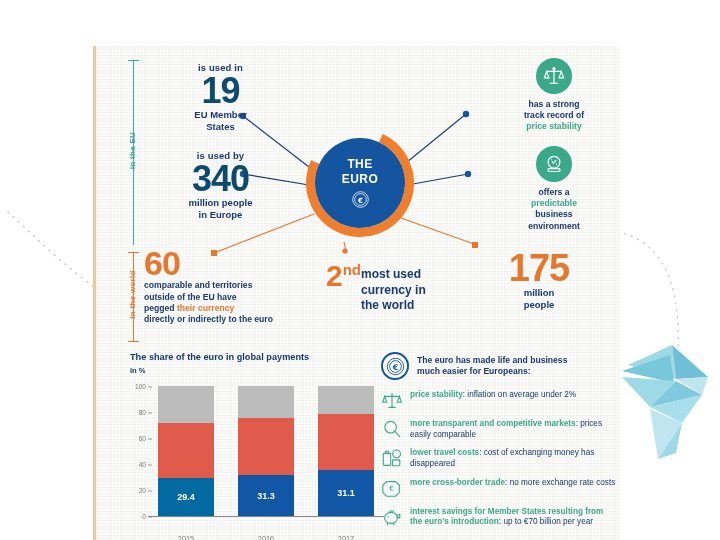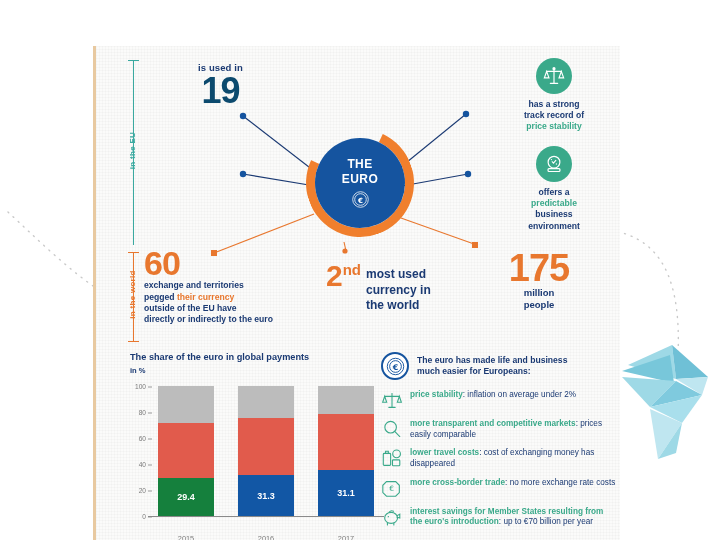--- a/index.html
+++ b/index.html
@@ -55,21 +55,21 @@
   .stat .big.orange{ color:#e8772e; }
   .stat .post{ font-size:9.5px; font-weight:700; color:#1b3a73; line-height:1.25; }
 
   .stat-19 { left:62px;  top:16px;  width:125px; }
   .stat-340{ left:62px;  top:104px; width:125px; }
   .stat-60 { left:48px;  top:200px; width:180px; text-align:left; }
   .stat-60 .big{ text-align:left; font-size:34px; }
   .stat-60 .post{ font-size:8.6px; line-height:1.32; }
   .stat-60 .post .hl{ color:#e8772e; font-weight:700; }
 
-  .stat-2nd{ left:230px; top:215px; width:150px; display:flex; align-items:flex-start; gap:5px; text-align:left; }
+  .stat-2nd{ left:230px; top:215px; width:150px; display:flex; align-items:flex-start; text-align:left; }
   .stat-2nd .rank{ font-size:30px; font-weight:800; color:#e8772e; line-height:1; }
   .stat-2nd .rank sup{ font-size:15px; font-weight:800; }
   .stat-2nd .post{ font-size:12px; line-height:1.3; padding-top:6px; }
 
   .stat-175{ left:378px; top:203px; width:130px; }
   .stat-175 .big{ font-size:38px; }
 
   
   .hub{ position:absolute; left:219px; top:92px; width:90px; height:90px; }
   .hub .arc{
@@ -191,31 +191,43 @@
         <rect x="115" y="204" width="6" height="6" fill="#e8772e"></rect>
         <line x1="248" y1="196" x2="250" y2="205" stroke="#e8772e" stroke-width="1.1"></line>
         <circle cx="249" cy="205" r="2.6" fill="#e8772e"></circle>
         <line x1="305" y1="172" x2="378" y2="198" stroke="#e8772e" stroke-width="1.1"></line>
         <rect x="376" y="196" width="6" height="6" fill="#e8772e"></rect>
       </svg>
 
       <div class="stat stat-19">
         <div class="pre">is used in</div>
         <div class="big green">19</div>
-      </div>
-
+        <div class="post">
+          <div>EU Member</div>
+          <div>States</div>
+        </div>
+      </div>
+
+      <div class="stat stat-340">
+        <div class="pre">is used by</div>
+        <div class="big green">340</div>
+        <div class="post">
+          <div>million people</div>
+          <div>in Europe</div>
+        </div>
+      </div>
 
       <div class="stat stat-60">
         <div class="big orange">60</div>
         <div class="post">
-          <div>exchange and territories</div>
+          <div>comparable and territories</div>
+          <div>outside of the EU have</div>
           <div>
             <span>pegged </span><span class="hl">their currency</span>
           </div>
-          <div>outside of the EU have</div>
           <div>directly or indirectly to the euro</div>
         </div>
       </div>
 
       <div class="stat stat-2nd">
         <div class="rank"><span>2</span><sup>nd</sup></div>
         <div class="post">
           <div>most used</div>
           <div>currency in</div>
           <div>the world</div>
@@ -289,21 +301,21 @@
               <div class="ytick" style="top: 104px;">20<i></i></div>
               <div class="ytick" style="top: 78px;">40<i></i></div>
               <div class="ytick" style="top: 52px;">60<i></i></div>
               <div class="ytick" style="top: 26px;">80<i></i></div>
               <div class="ytick" style="top: 0px;">100<i></i></div>
             </div>
           <div class="bars" id="bars">
               <div class="bar">
                 <div class="seg other" style="height: 37.18px; background: rgb(188, 188, 188);"></div>
                 <div class="seg usd" style="height: 54.6px; background: rgb(225, 91, 76);"></div>
-                <div class="seg euro" style="height: 38.22px; background: #15803d;">
+                <div class="seg euro" style="height: 38.22px; background: #0369a1;">
                   <span class="val">29.4</span>
                 </div>
               </div>
               <div class="bar">
                 <div class="seg other" style="height: 32.11px; background: rgb(188, 188, 188);"></div>
                 <div class="seg usd" style="height: 57.2px; background: rgb(225, 91, 76);"></div>
                 <div class="seg euro" style="height: 40.69px; background: rgb(18, 87, 165);">
                   <span class="val">31.3</span>
                 </div>
               </div>

